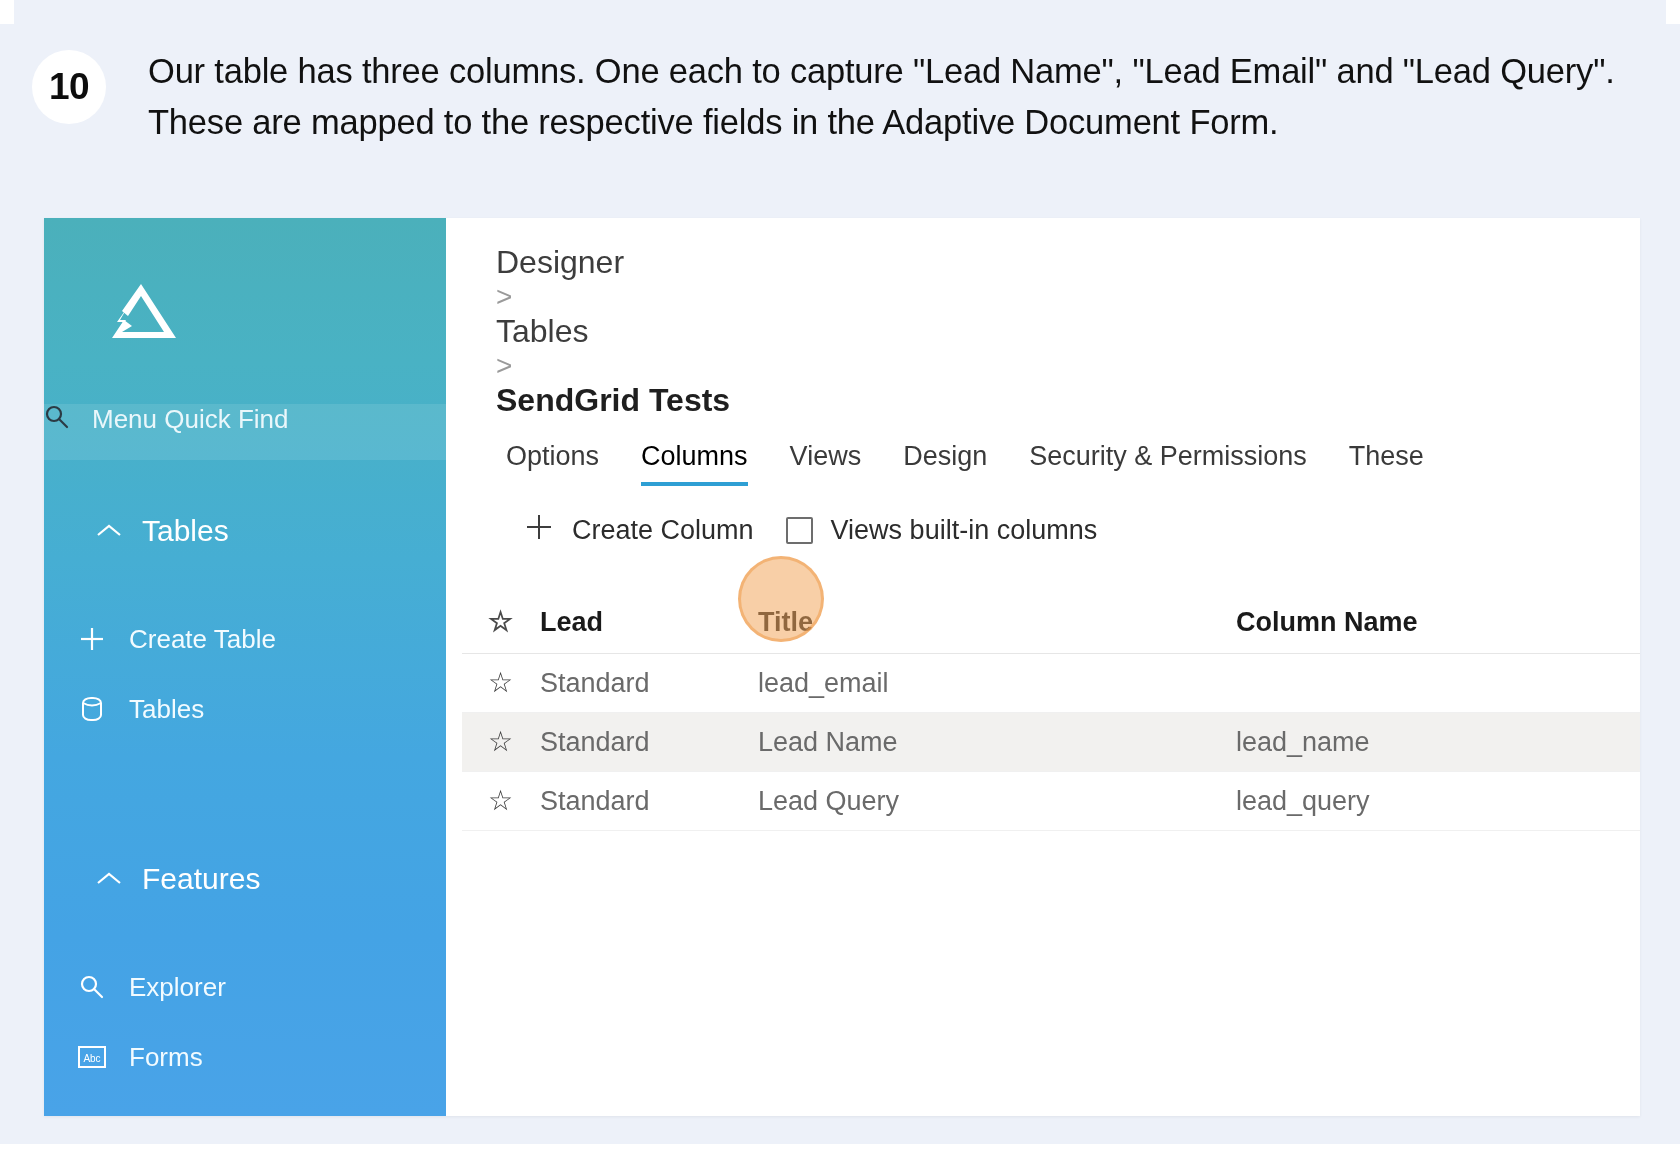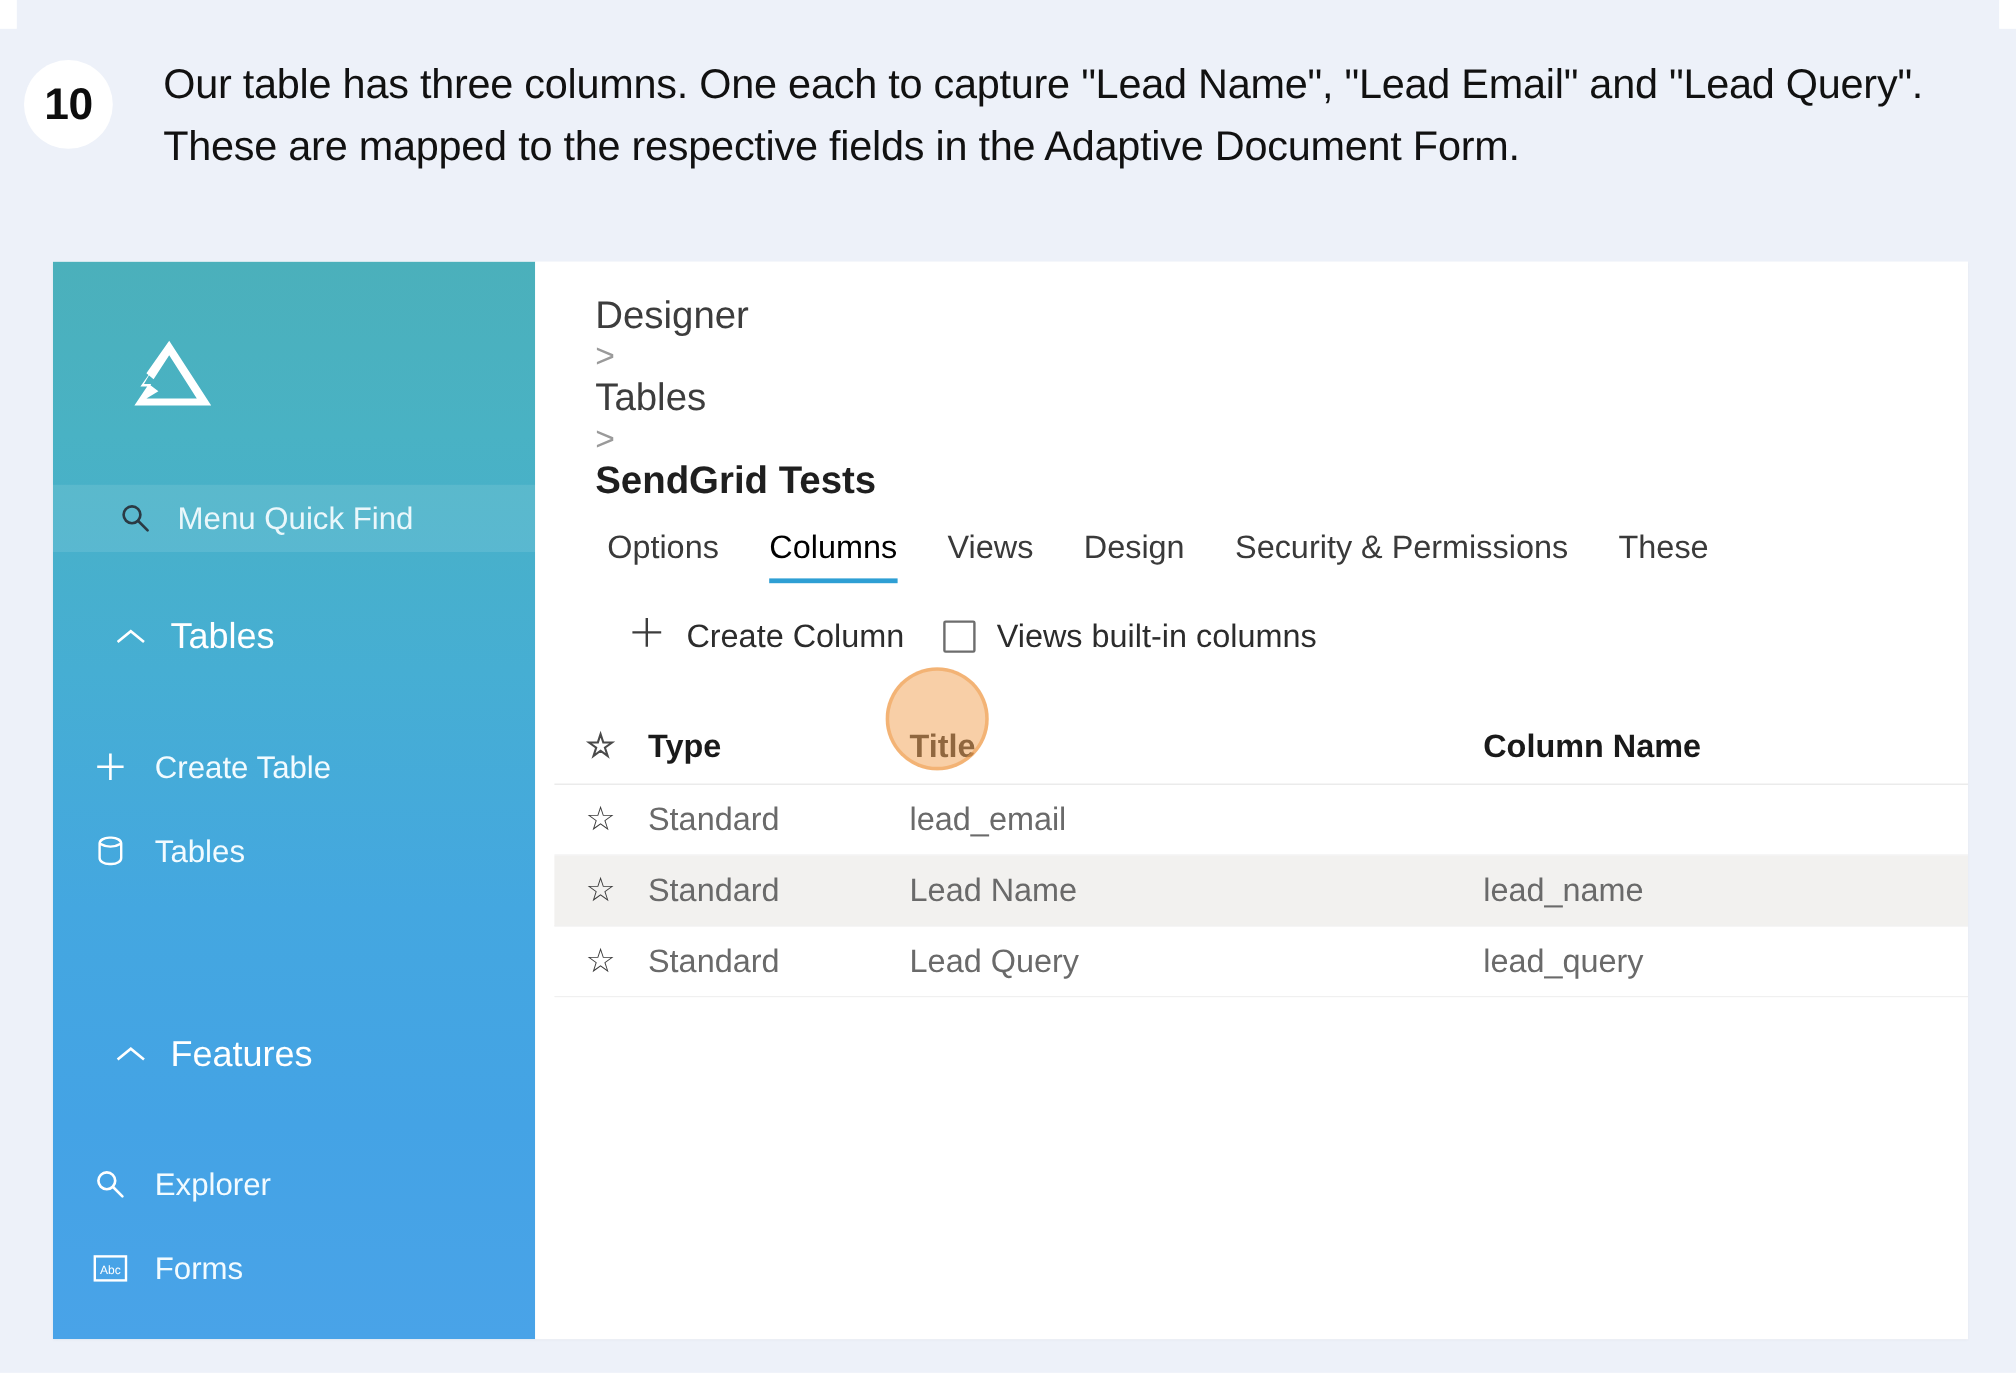--- a/index.html
+++ b/index.html
@@ -39,21 +39,21 @@
   
   .instruction {
     position: absolute;
     left: 0;
     top: 24px;
     width: 1680px;
     height: 184px;
     display: flex;
     align-items: flex-start;
     box-sizing: border-box;
-    padding-left: 20px;
+    padding-left: 32px;
     padding-top: 22px;
   }
   .step-badge {
     width: 74px;
     height: 74px;
     border-radius: 50%;
     background: #ffffff;
     color: #0d0d0d;
     font-size: 37px;
     font-weight: bold;
@@ -103,22 +103,21 @@
     align-items: center;
     padding-left: 58px;
     box-sizing: border-box;
   }
   .logo-mark { width: 78px; height: 62px; }
 
   .quick-find {
     height: 56px;
     background: rgba(255,255,255,0.10);
     display: flex;
-    align-items: center;
-    padding-left: 56px;
+    align-items: flex-start;
     box-sizing: border-box;
     font-size: 26px;
     color: #eaf7fb;
   }
   .quick-find .ico { margin-right: 22px; display: flex; }
 
   .side-group-head {
     display: flex;
     align-items: center;
     padding-left: 52px;
@@ -400,21 +399,21 @@
         <span>Views built-in columns</span>
       </div>
     </div>
 
     <div class="grid">
 
       <div class="grid-row grid-head">
         <div class="c-star">
           <span class="star-glyph">☆</span>
         </div>
-        <div class="c-type">Type</div>
+        <div class="c-type">Lead</div>
         <div class="c-title">Title</div>
         <div class="c-name">Column Name</div>
       </div>
 
       <div class="grid-row grid-body-row">
         <div class="c-star">
           <span class="star-glyph">☆</span>
         </div>
         <div class="c-type">Standard</div>
         <div class="c-name">lead_email</div>

